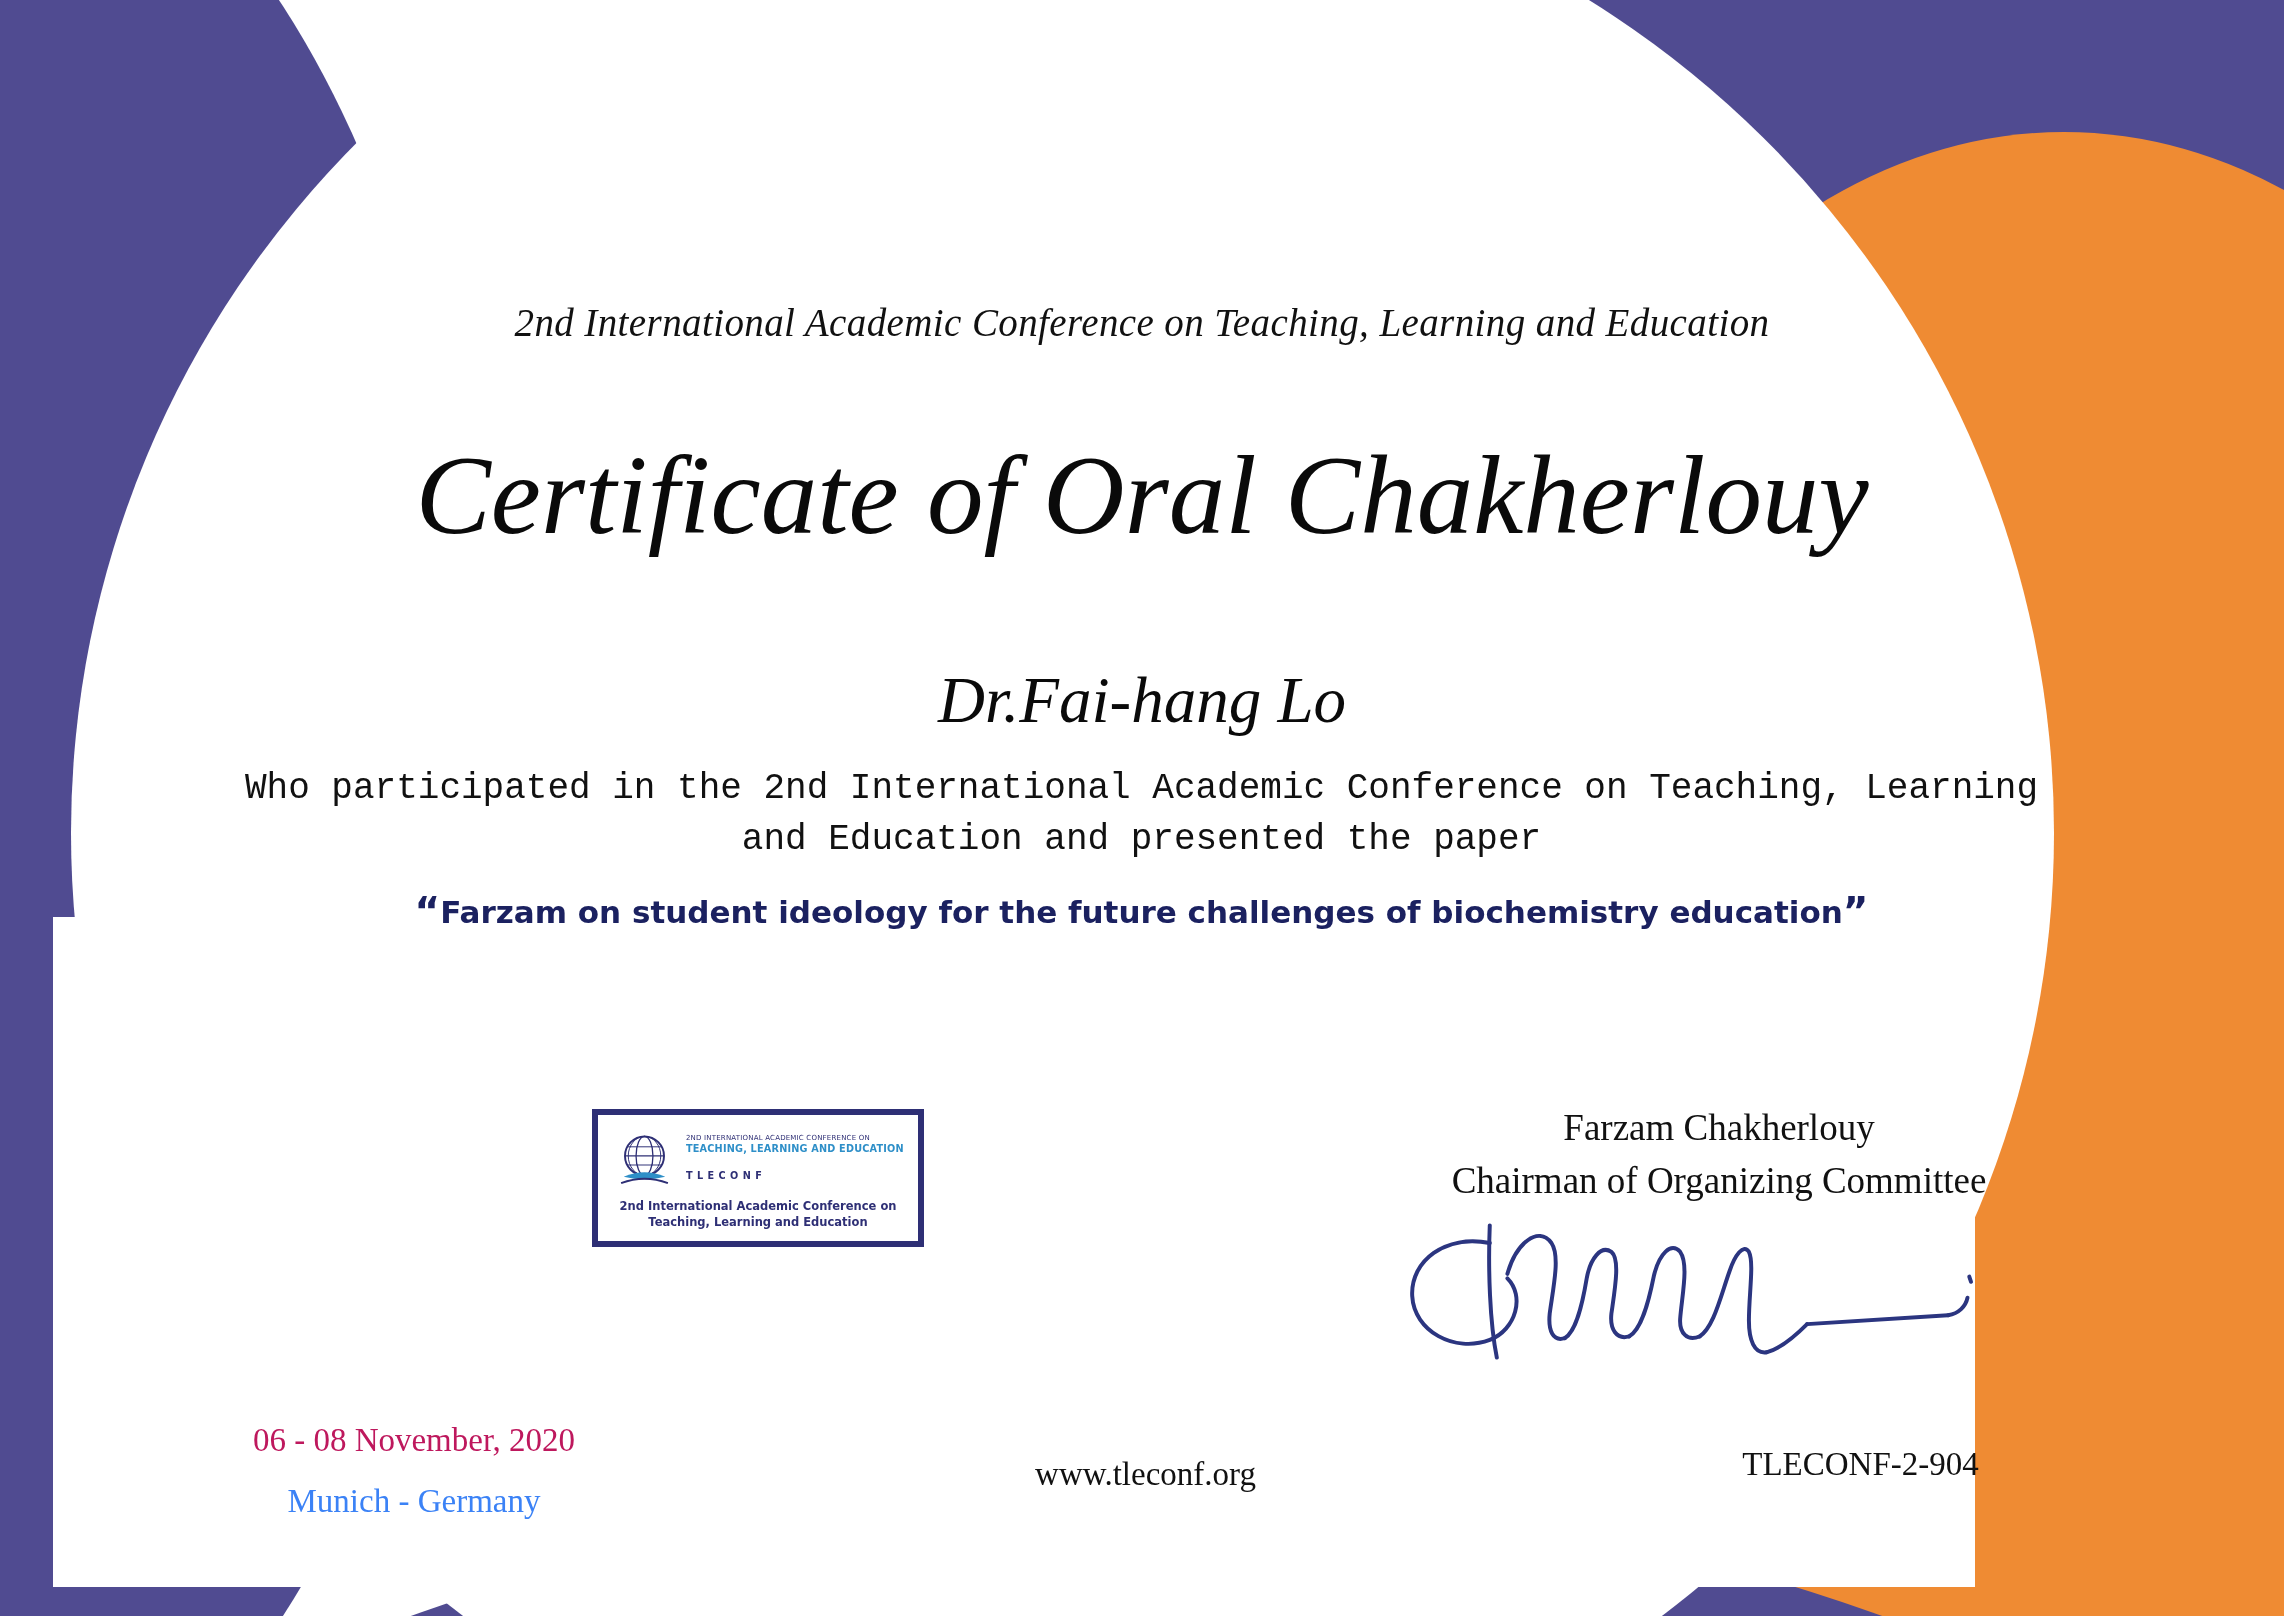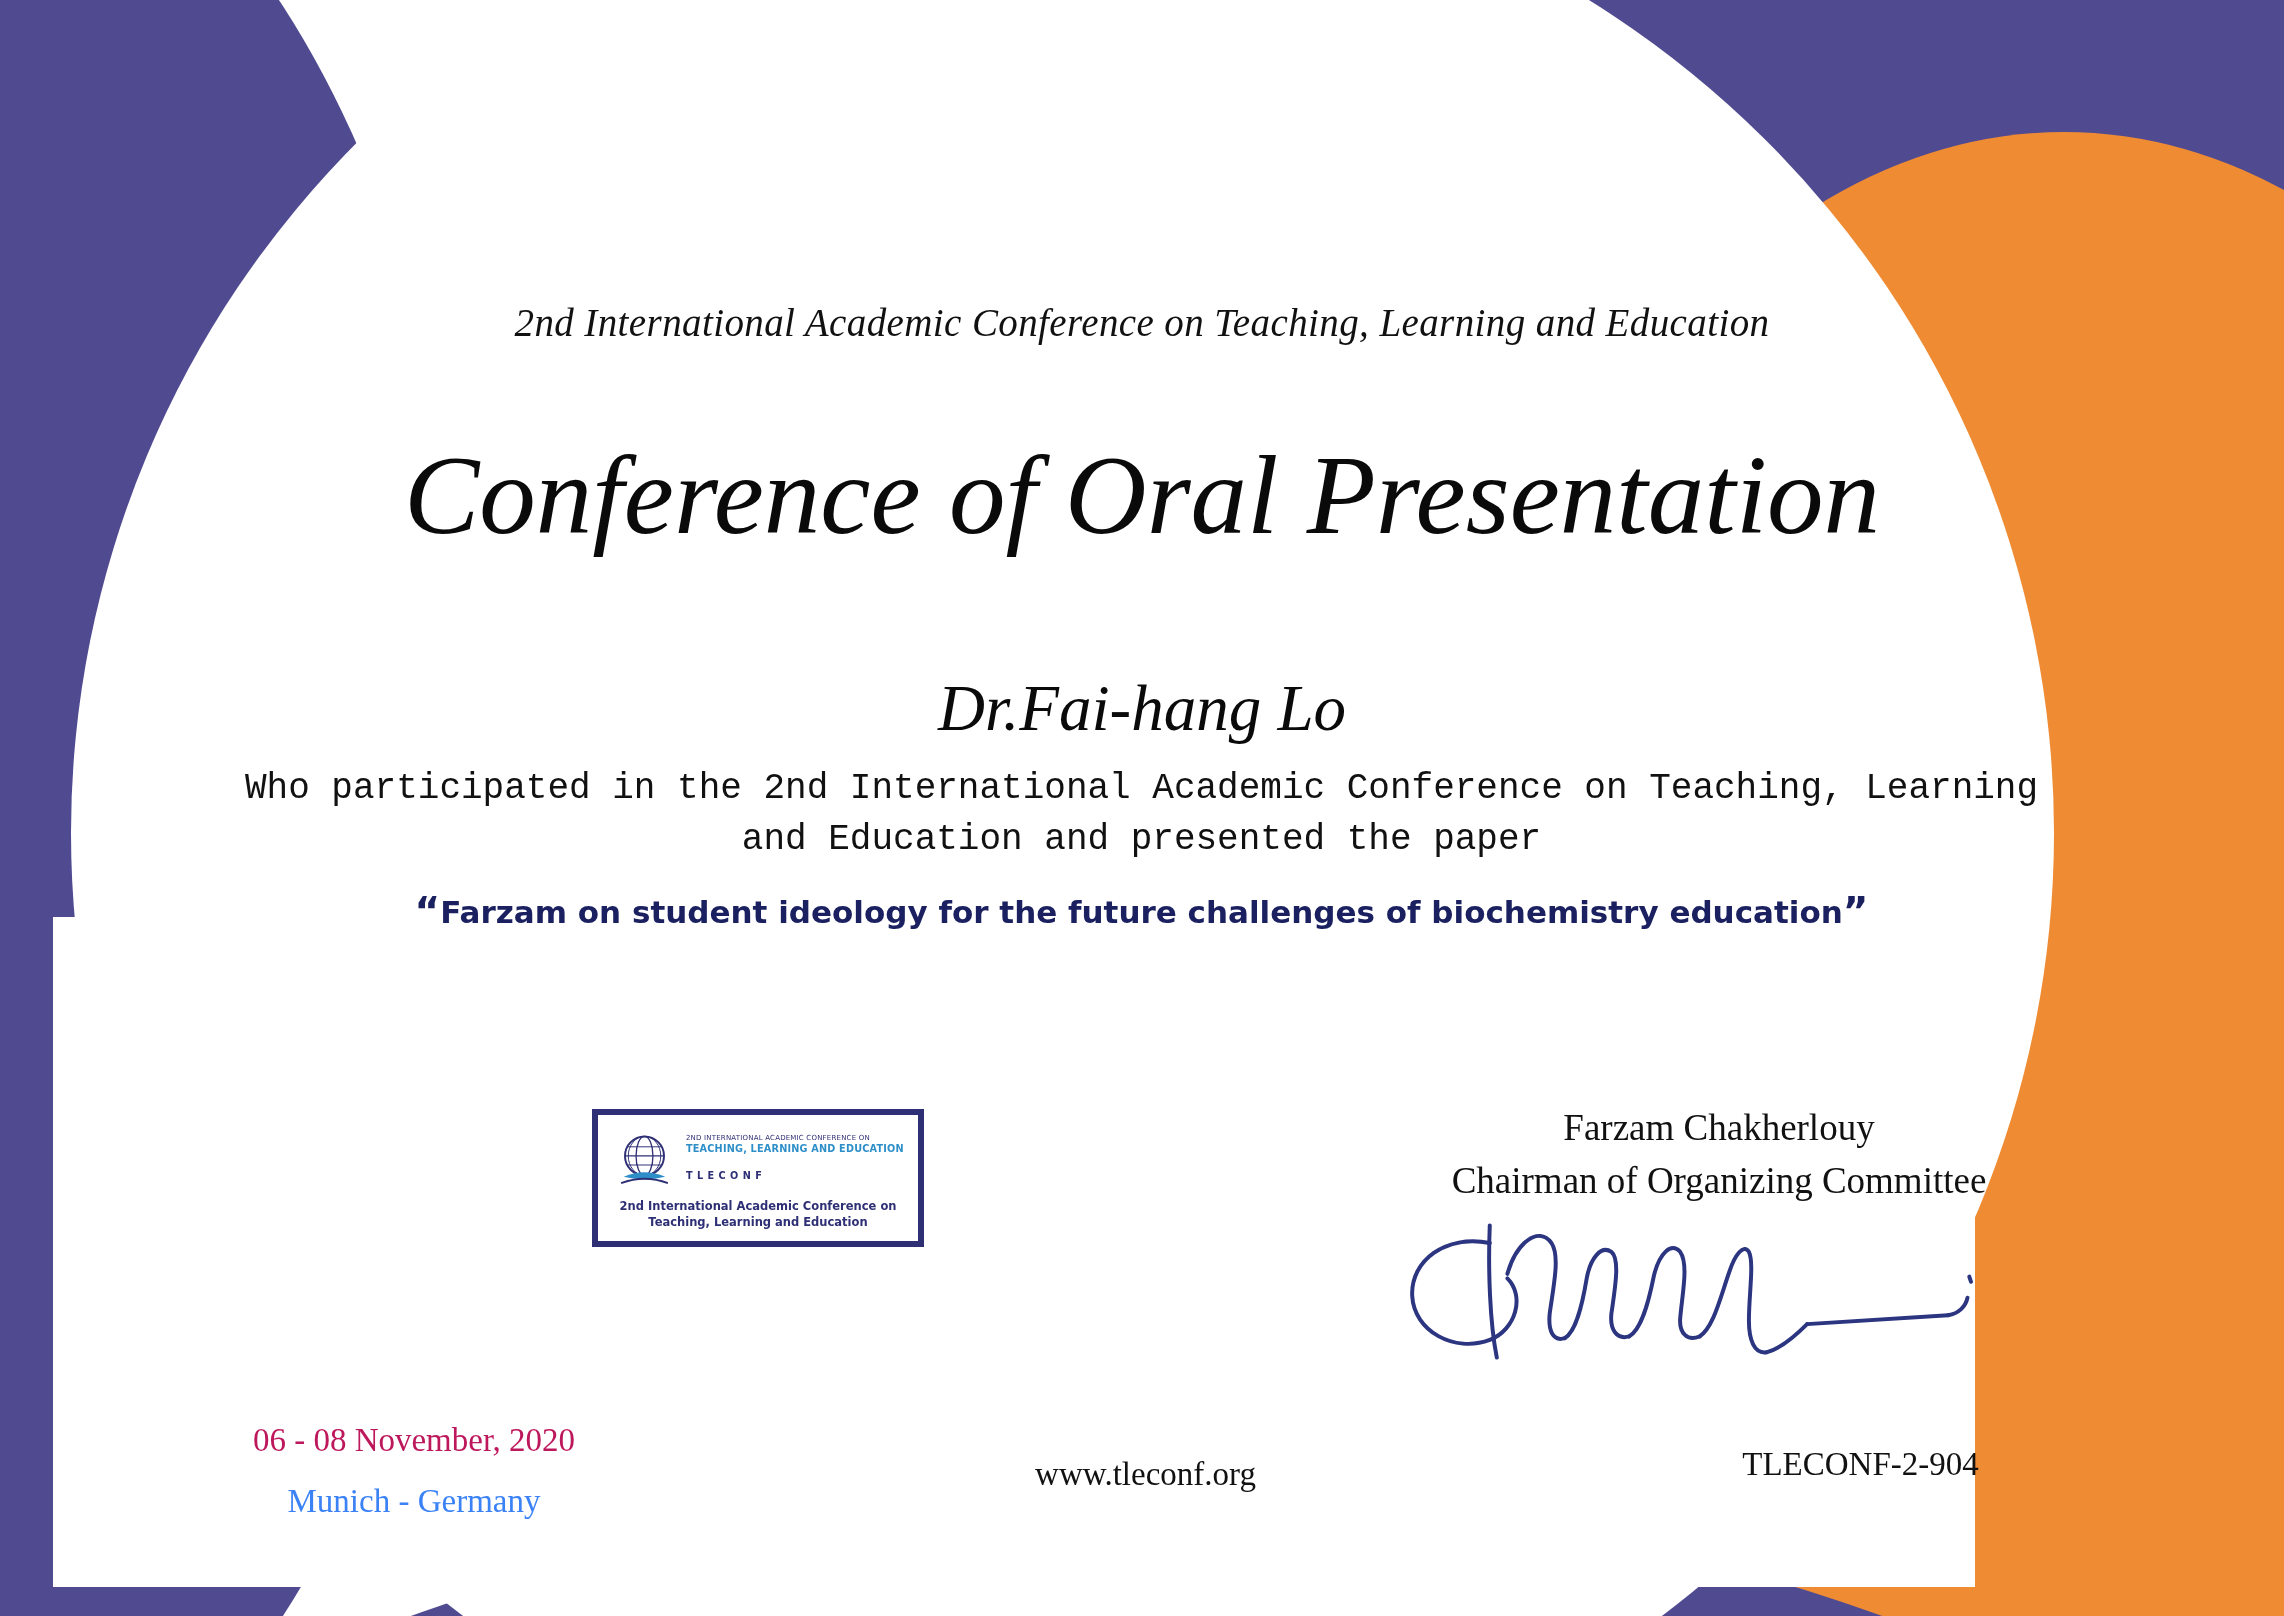--- a/index.html
+++ b/index.html
@@ -130,21 +130,20 @@
   .recipient {
     position: absolute;
     top: 663px;
     left: 0;
     width: 2284px;
     text-align: center;
     font-family: "Liberation Serif", serif;
     font-style: italic;
     font-size: 65px;
     color: #0a0a0a;
-    margin-top: 8px;
   }
 
   .participation {
     position: absolute;
     top: 763px;
     left: 216px;
     width: 1851px;
     text-align: center;
     font-family: Liberation Mono, monospace;
     font-size: 36px;
@@ -310,21 +309,21 @@
   <div class="deco-purple-topright"></div>
   <div class="deco-orange-right"></div>
   <div class="deco-purple-bottom"></div>
   <div class="deco-white-center"></div>
   <div class="deco-white-bottom-wash"></div>
 
   <div class="content">
 
     <div class="conf-title">2nd International Academic Conference on Teaching, Learning and Education</div>
 
-    <div class="cert-title">Conference of Oral Presentation</div>
+    <div class="cert-title">Certificate of Oral Chakherlouy</div>
 
 
     <div class="recipient">Dr.Fai-hang Lo</div>
 
     <div class="participation">Who participated in the 2nd International Academic Conference on Teaching, Learning and Education and presented the paper</div>
 
     <div class="paper-title">
       <span class="quote">“</span><span>Farzam on student ideology for the future challenges of biochemistry education</span><span class="quote">”</span>
     </div>
 

